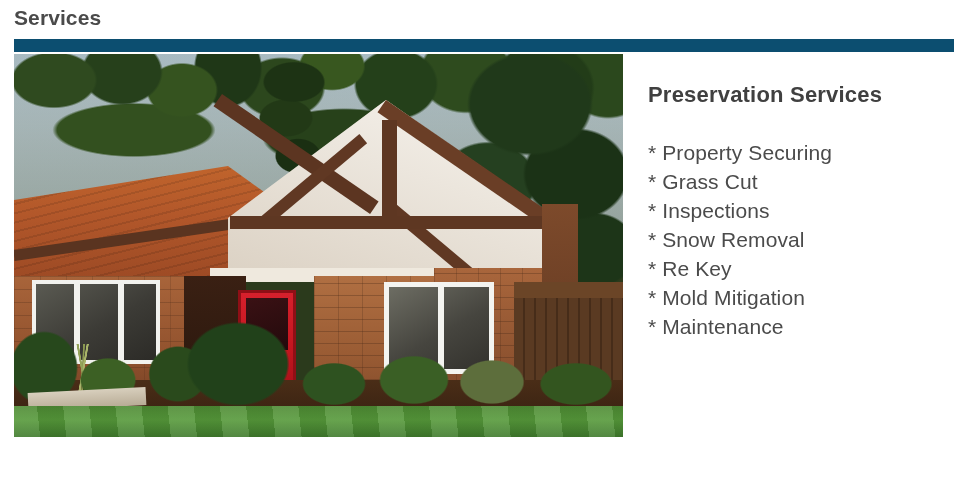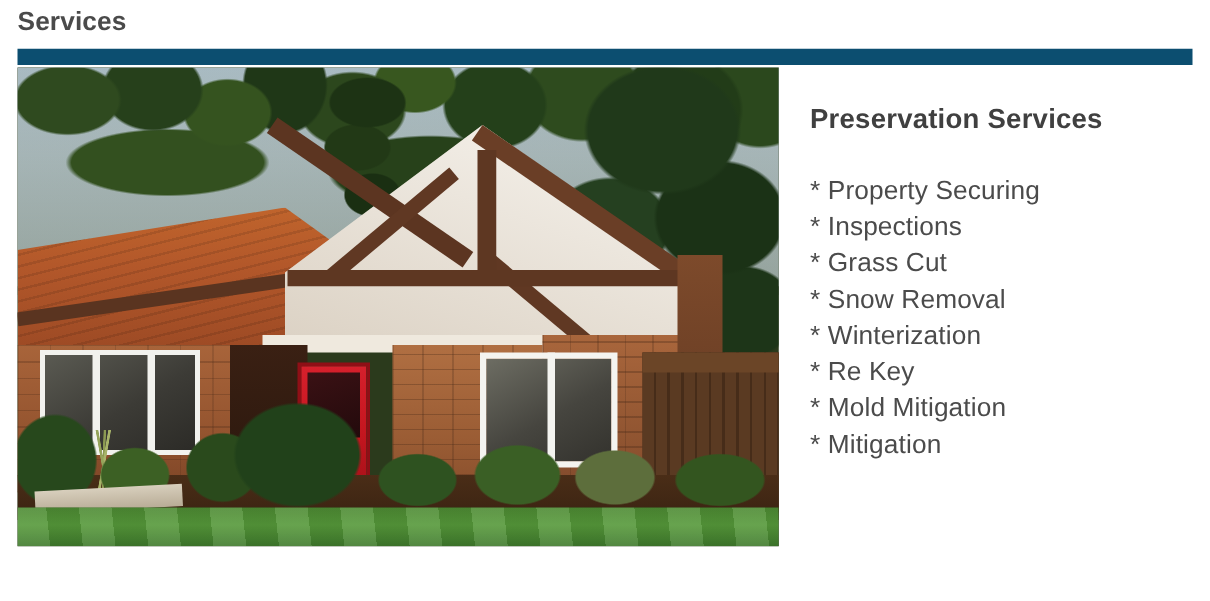--- a/index.html
+++ b/index.html
@@ -260,23 +260,22 @@
     <div class="walk"></div>
 
     <div class="lawn-shadow"></div>
     <div class="lawn"></div>
   </div>
 
   <div class="services">
     <div class="services-heading">Preservation Services</div>
     <ul class="services-list">
       <li>* Property Securing</li>
+      <li>* Grass Cut</li>
       <li>* Inspections</li>
-      <li>* Grass Cut</li>
       <li>* Snow Removal</li>
-      <li>* Winterization</li>
       <li>* Re Key</li>
       <li>* Mold Mitigation</li>
-      <li>* Mitigation</li>
+      <li>* Maintenance</li>
     </ul>
   </div>
 
 </div>
 
 </body></html>

